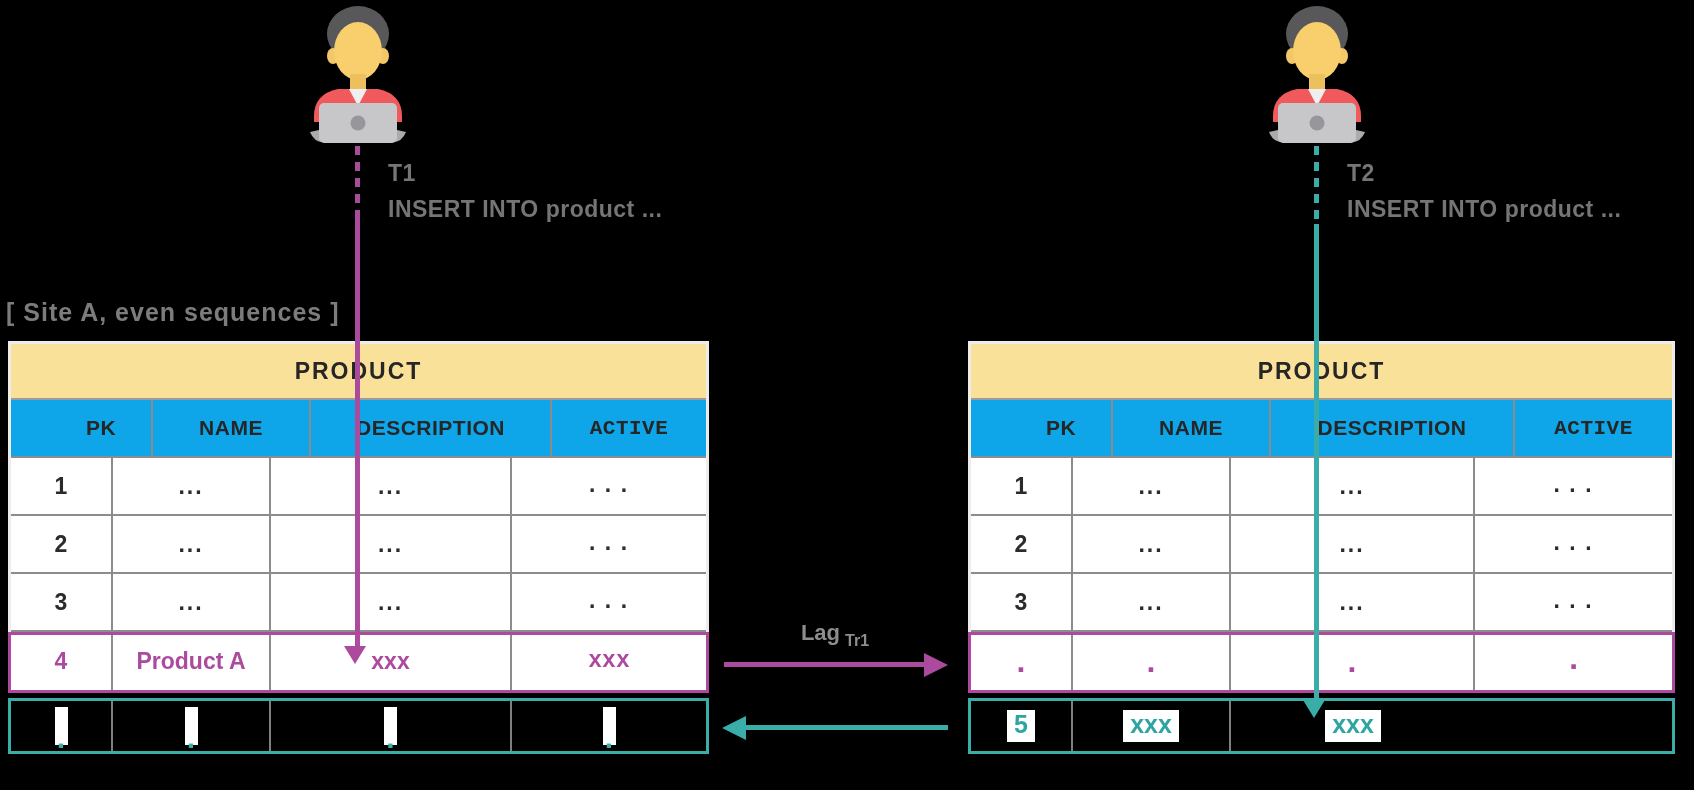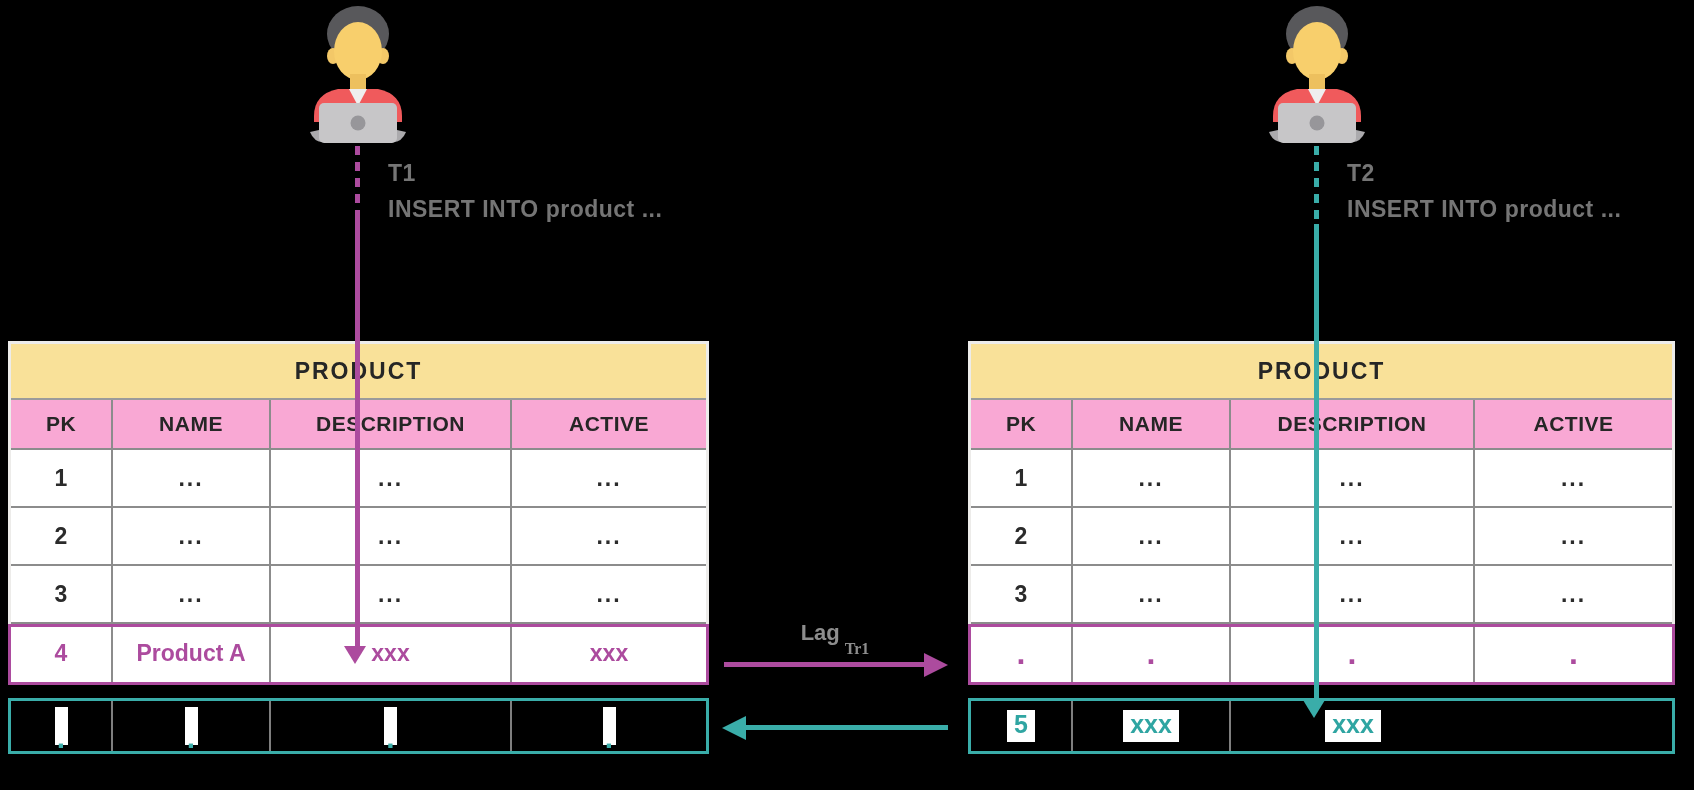--- a/index.html
+++ b/index.html
@@ -24,26 +24,26 @@
 
   
   .db-table{position:absolute;top:341px;border:3px solid #EDECEA;background:#fff;box-sizing:border-box;}
   .tbl-a{left:8px;width:701px;}
   .tbl-b{left:968px;width:707px;}
   .t-title{height:56px;background:#F9E199;border-bottom:2px solid #9B9B9B;display:flex;align-items:center;justify-content:center;
            font-size:23px;font-weight:bold;color:#262626;letter-spacing:2px;box-sizing:border-box;}
   .t-row{display:grid;box-sizing:border-box;border-top:2px solid #8C8C8C;}
   .tbl-a .t-row{grid-template-columns:102px 158px 241px auto;}
   .tbl-b .t-row{grid-template-columns:102px 158px 244px auto;}
-  .t-row.t-head{border-top:none;height:48px;background:#f9a8d4;}
+  .t-row.t-head{border-top:none;height:56px;background:#0ea5e9;padding-left:40px;}
   .t-row.t-data{height:58px;background:#fff;}
   .t-row.t-last{height:60px;position:relative;background:#fff;}
   .t-cell{display:flex;align-items:center;justify-content:center;border-right:2px solid #8C8C8C;box-sizing:border-box;
           font-size:23px;font-weight:bold;color:#2B2B2B;}
-  .t-cell:last-child{border-right:none;}
+  .t-cell:last-child{border-right:none;font-family:Liberation Mono, monospace;}
   .t-head .t-cell{font-size:21px;color:#262626;letter-spacing:.5px;}
   .dots{line-height:10px;letter-spacing:2px;font-weight:800;}
   .t-insert-frame::after{content:"";position:absolute;top:0;bottom:-3px;left:-3px;right:-3px;
           border:3px solid #AC4B9E;pointer-events:none;}
   .magenta-text{color:#AC4B9E;}
   .m-dot{color:#AC4B9E;font-size:32px;font-weight:bold;line-height:10px;}
 
   
   .ghost-row{position:absolute;top:698px;height:56px;border:3px solid #3AADA9;display:grid;box-sizing:border-box;background:transparent;}
   .ghost-a{left:8px;width:701px;grid-template-columns:102px 158px 241px auto;}
@@ -51,21 +51,21 @@
   .g-cell{display:flex;align-items:center;justify-content:center;border-right:2px solid #7F7F7F;box-sizing:border-box;}
   .g-cell:last-child{border-right:none;}
   .dot-chip{display:flex;align-items:flex-end;justify-content:center;width:13px;height:38px;background:#fff;
             color:#3AADA9;font-size:30px;font-weight:bold;line-height:14px;}
   .chip{background:#fff;color:#2FA5A2;font-size:25px;font-weight:bold;padding:3px 7px 7px 7px;line-height:22px;}
 
   
   .h-shaft{position:absolute;height:5px;}
   .h-arrow{position:absolute;width:0;height:0;border-top:12px solid transparent;border-bottom:12px solid transparent;}
   .lag-label{position:absolute;left:730px;width:210px;text-align:center;color:#8D8D8D;font-size:22px;font-weight:bold;white-space:nowrap;}
-  .lag-sub{font-size:16px;position:relative;top:14px;margin-left:5px;font-family:Liberation Serif, serif;}
+  .lag-sub{font-size:16px;position:relative;top:6px;margin-left:5px;}
 </style>
 </head>
 <body>
 
 <div class="stage">
 
   <div class="actor actor-left">
     <svg viewBox="0 0 104 140" width="104" height="140">
       <ellipse cx="52" cy="30" rx="31" ry="28" fill="#58585B"></ellipse>
       <ellipse cx="27" cy="52" rx="6" ry="8" fill="#F3C868"></ellipse>
@@ -90,20 +90,21 @@
       <rect x="44" y="70" width="16" height="17" fill="#EDC05E"></rect>
       <path d="M8 112 Q8 90 32 85 L72 85 Q96 90 96 112 L96 118 L8 118 Z" fill="#F05A5C"></path>
       <path d="M43 85 L61 85 L52 102 Z" fill="#EFEFEF"></path>
       <path d="M4 128 Q8 138 17 138 L13 126 Z" fill="#ABAAAD"></path>
       <path d="M100 128 Q96 138 87 138 L91 126 Z" fill="#ABAAAD"></path>
       <rect x="13" y="99" width="78" height="40" rx="5" fill="#C7C6C8"></rect>
       <circle cx="52" cy="119" r="7.5" fill="#97969A"></circle>
     </svg>
   </div>
 
+  <div class="site-caption" style="left:6px;top:298px;">[ Site A, even sequences ]</div>
 
   <div class="db-table tbl-a">
     <div class="t-title">PRODUCT</div>
     <div class="t-row t-head">
       <div class="t-cell">PK</div>
       <div class="t-cell">NAME</div>
       <div class="t-cell">DESCRIPTION</div>
       <div class="t-cell">ACTIVE</div>
     </div>
     <div class="t-row t-data">

